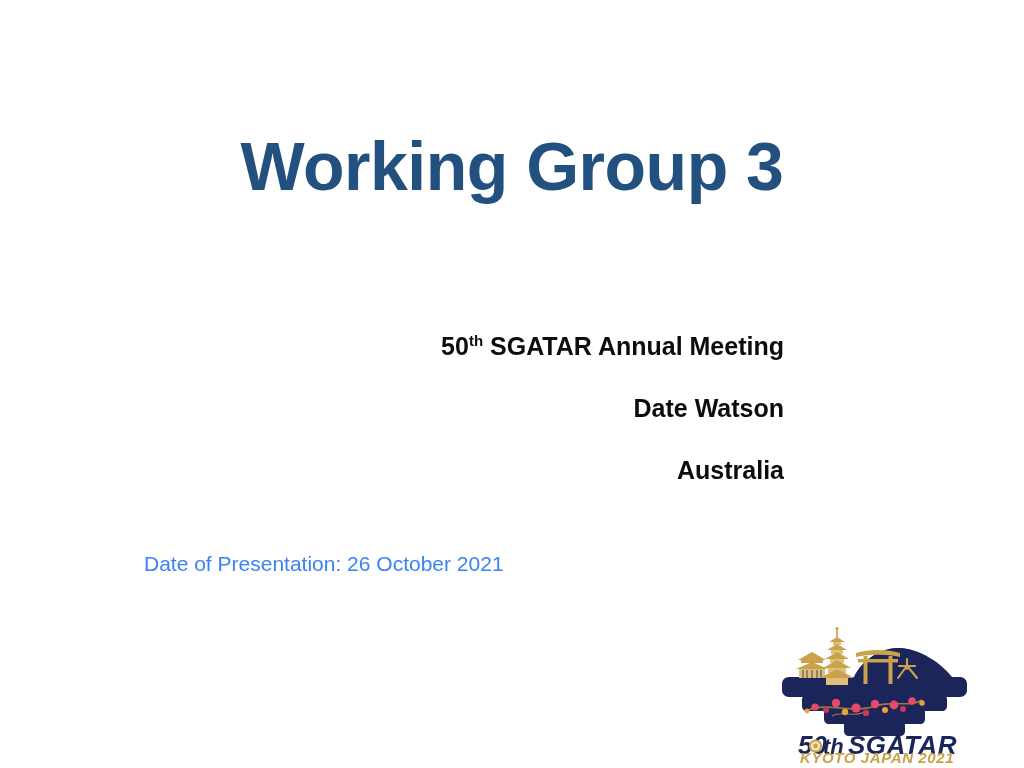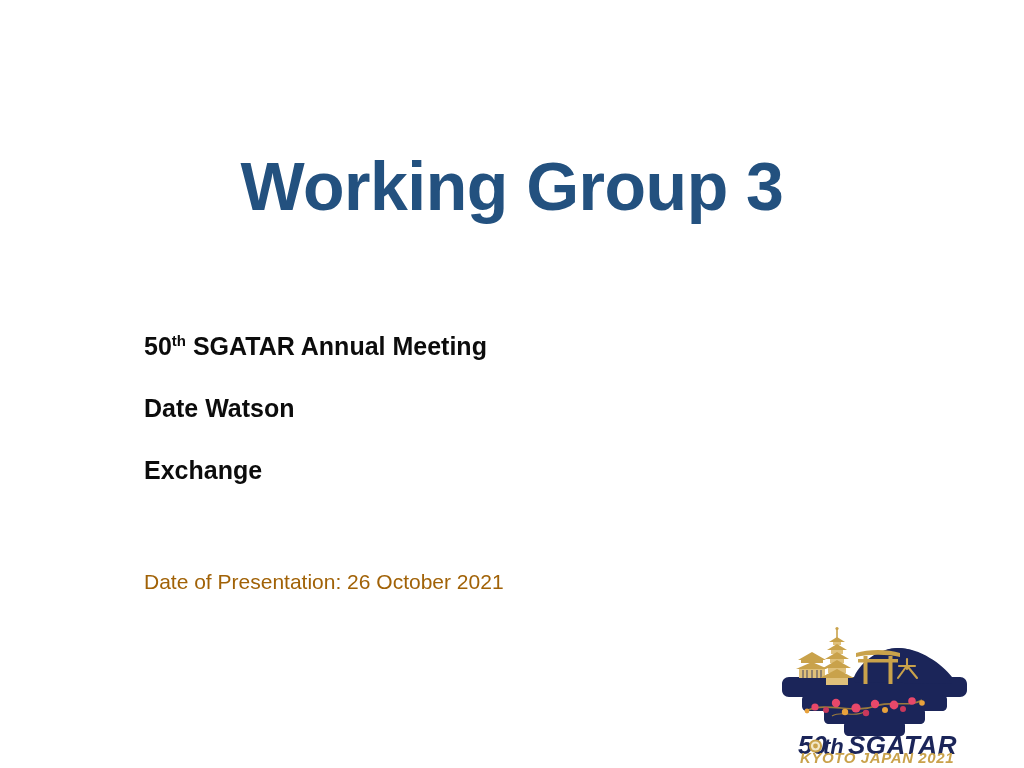--- a/index.html
+++ b/index.html
@@ -16,21 +16,21 @@
     width: 1024px;
     height: 768px;
     background: #ffffff;
     overflow: hidden;
   }
 
   
   .title-block {
     position: absolute;
     left: 0;
-    top: 152px;
+    top: 132px;
     width: 1024px;
     text-align: center;
   }
   .slide-title {
     font-size: 68px;
     font-weight: bold;
     color: #23517F;
     line-height: 1.0;
     letter-spacing: -0.5px;
     margin: 0;
@@ -52,33 +52,34 @@
     top: 334px;
     width: 640px;
   }
   .body-line {
     font-size: 25px;
     font-weight: bold;
     color: #0c0c0c;
     line-height: 1.0;
     margin: 0 0 37px 0;
     white-space: nowrap;
+    text-align: right;
   }
   .body-line sup {
     font-size: 0.6em;
     vertical-align: super;
     line-height: 0;
   }
   .date-line {
     position: absolute;
     left: 144px;
-    top: 571px;
+    top: 553px;
     font-size: 21px;
     font-weight: normal;
-    color: #a16207;
+    color: #3b82f6;
     line-height: 1.0;
     white-space: nowrap;
   }
 
   
   .logo {
     position: absolute;
     left: 776px;
     top: 626px;
     width: 196px;
@@ -93,21 +94,21 @@
 
   <div class="title-block">
     <div class="slide-title">Working Group 3</div>
   </div>
 
   <div class="body-block">
     <div class="body-line"><span>50</span><sup>th</sup><span> SGATAR Annual Meeting</span></div>
 
     <div class="body-line">Date Watson</div>
 
-    <div class="body-line">Exchange</div>
+    <div class="body-line">Australia</div>
   </div>
 
   <div class="date-line">Date of Presentation: 26 October 2021</div>
 
   <div class="logo">
     <svg viewBox="0 0 196 138" xmlns="http://www.w3.org/2000/svg">
 
       <g>
 
         <path d="M6,58

